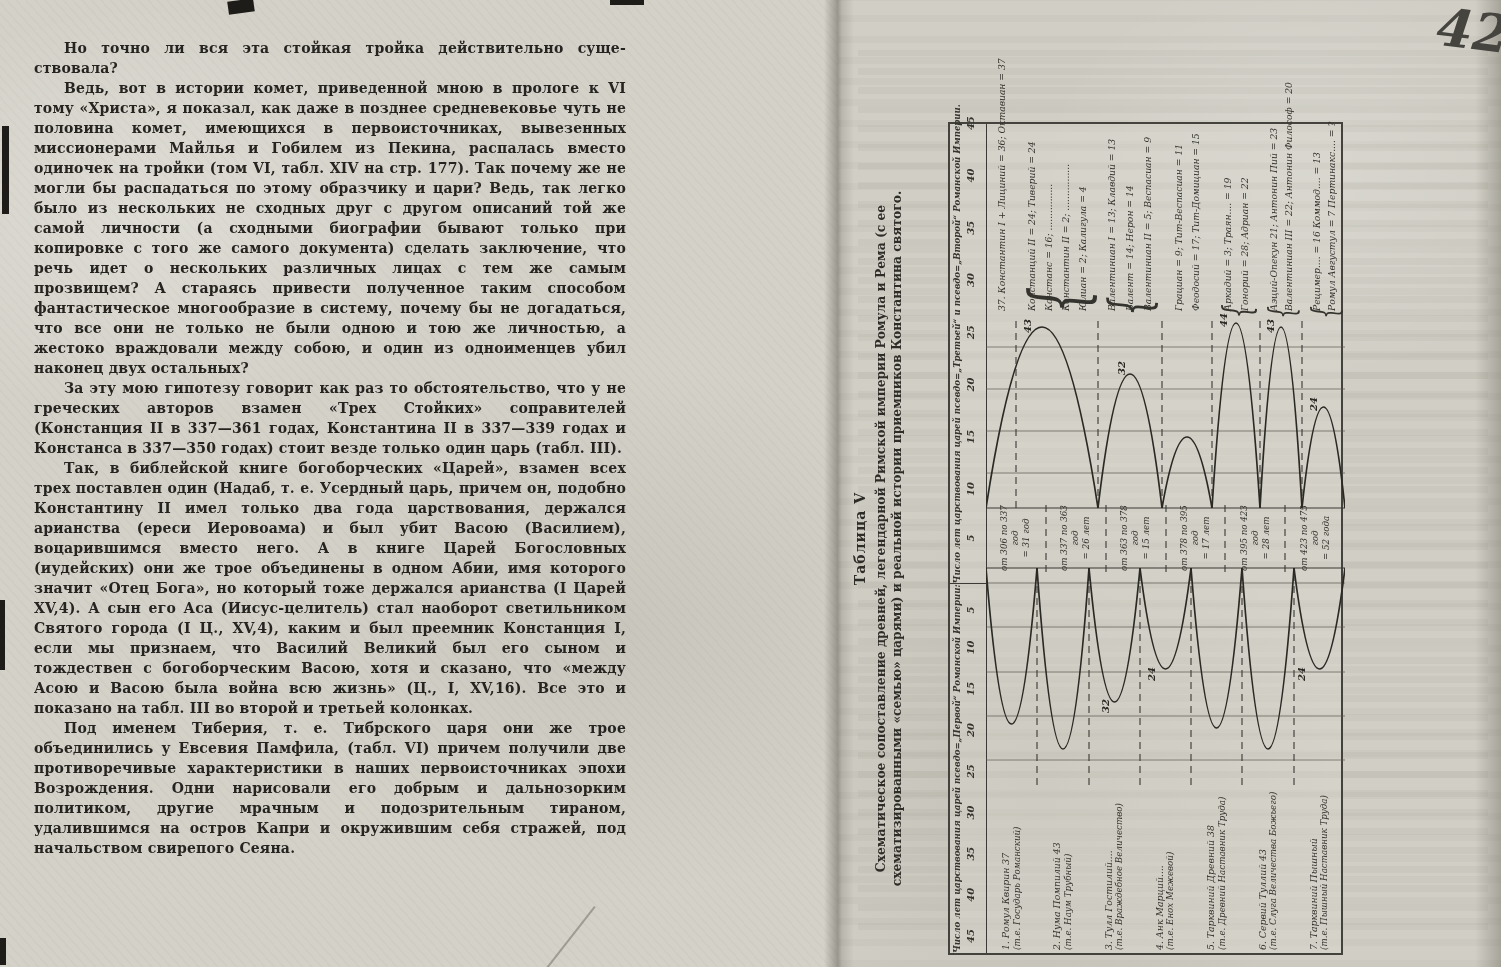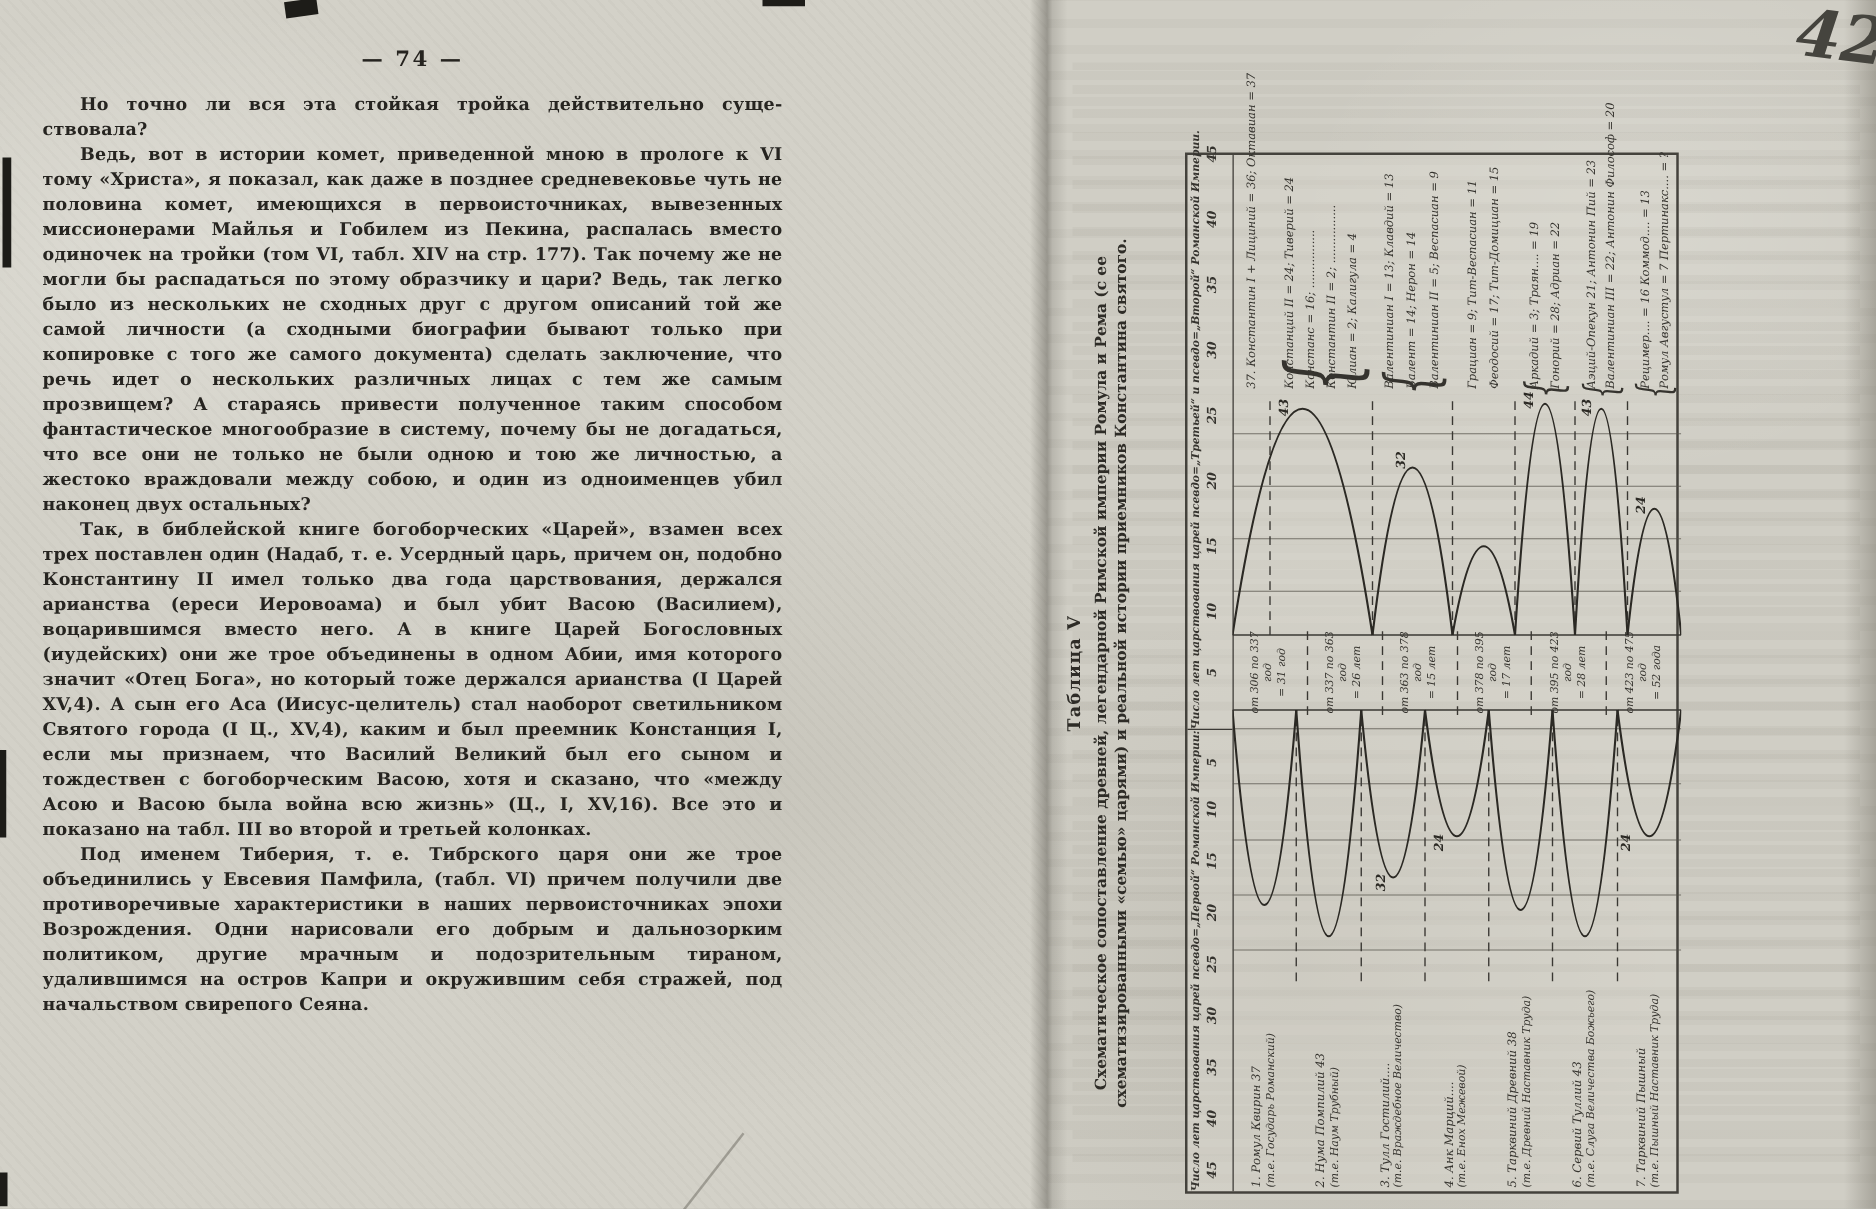--- a/index.html
+++ b/index.html
@@ -69,23 +69,23 @@
   .crease{position:absolute;background:rgba(60,58,50,.35);}
   .ghost{position:absolute;opacity:.55;background:repeating-linear-gradient(0deg, rgba(100,94,80,.10) 0 7px, transparent 7px 19px);}
 </style>
 </head>
 <body>
 
 <div class="scan">
 
   <div class="page page-left">
     <div class="text-col">
-      <div class="pageno">— 74 —</div>
       <p>Но точно ли вся эта стойкая тройка действительно суще-ствовала?</p>
       <p>Ведь, вот в истории комет, приведенной мною в прологе к VI тому «Христа», я показал, как даже в позднее средневековье чуть не половина комет, имеющихся в первоисточниках, вывезенных миссионерами Майлья и Гобилем из Пекина, распалась вместо одиночек на тройки (том VI, табл. XIV на стр. 177). Так почему же не могли бы распадаться по этому образчику и цари? Ведь, так легко было из нескольких не сходных друг с другом описаний той же самой личности (а сходными биографии бывают только при копировке с того же самого документа) сделать заключение, что речь идет о нескольких различных лицах с тем же самым прозвищем? А стараясь привести полученное таким способом фантастическое многообразие в систему, почему бы не догадаться, что все они не только не были одною и тою же личностью, а жестоко враждовали между собою, и один из одноименцев убил наконец двух остальных?</p>
+      <p>За эту мою гипотезу говорит как раз то обстоятельство, что у не греческих авторов взамен «Трех Стойких» соправителей (Констанция II в 337—361 годах, Константина II в 337—339 годах и Констанса в 337—350 годах) стоит везде только один царь (табл. III).</p>
       <p>Так, в библейской книге богоборческих «Царей», взамен всех трех поставлен один (Надаб, т. е. Усердный царь, причем он, подобно Константину II имел только два года царствования, держался арианства (ереси Иеровоама) и был убит Васою (Василием), воцарившимся вместо него. А в книге Царей Богословных (иудейских) они же трое объединены в одном Абии, имя которого значит «Отец Бога», но который тоже держался арианства (I Царей XV,4). А сын его Аса (Иисус-целитель) стал наоборот светильником Святого города (I Ц., XV,4), каким и был преемник Констанция I, если мы признаем, что Василий Великий был его сыном и тождествен с богоборческим Васою, хотя и сказано, что «между Асою и Васою была война всю жизнь» (Ц., I, XV,16). Все это и показано на табл. III во второй и третьей колонках.</p>
       <p>Под именем Тиберия, т. е. Тибрского царя они же трое объединились у Евсевия Памфила, (табл. VI) причем получили две противоречивые характеристики в наших первоисточниках эпохи Возрождения. Одни нарисовали его добрым и дальнозорким политиком, другие мрачным и подозрительным тираном, удалившимся на остров Капри и окружившим себя стражей, под начальством свирепого Сеяна.</p>
 
     </div>
     <div class="crease" style="left:560px;top:895px;width:2px;height:110px;transform:rotate(38deg);"></div>
   </div>
 
   <div class="page page-right">
     <div class="ghost" style="left:20px;top:50px;width:630px;height:880px;"></div>
   </div>

